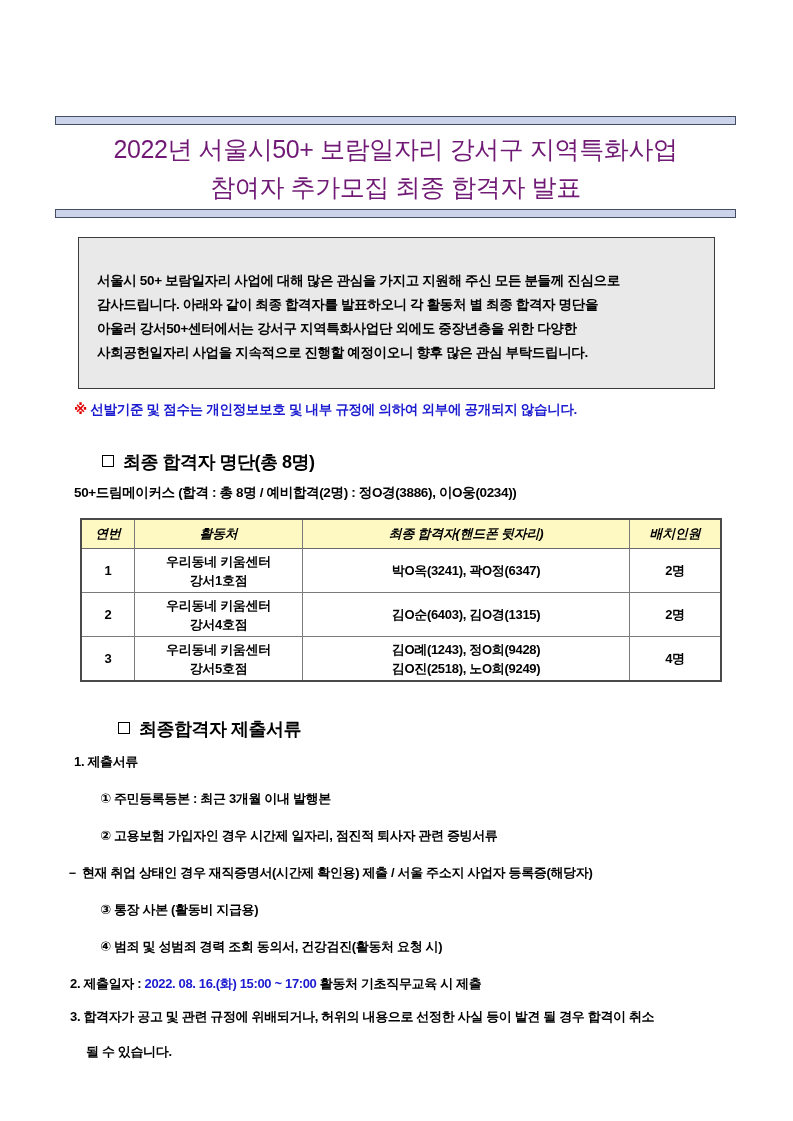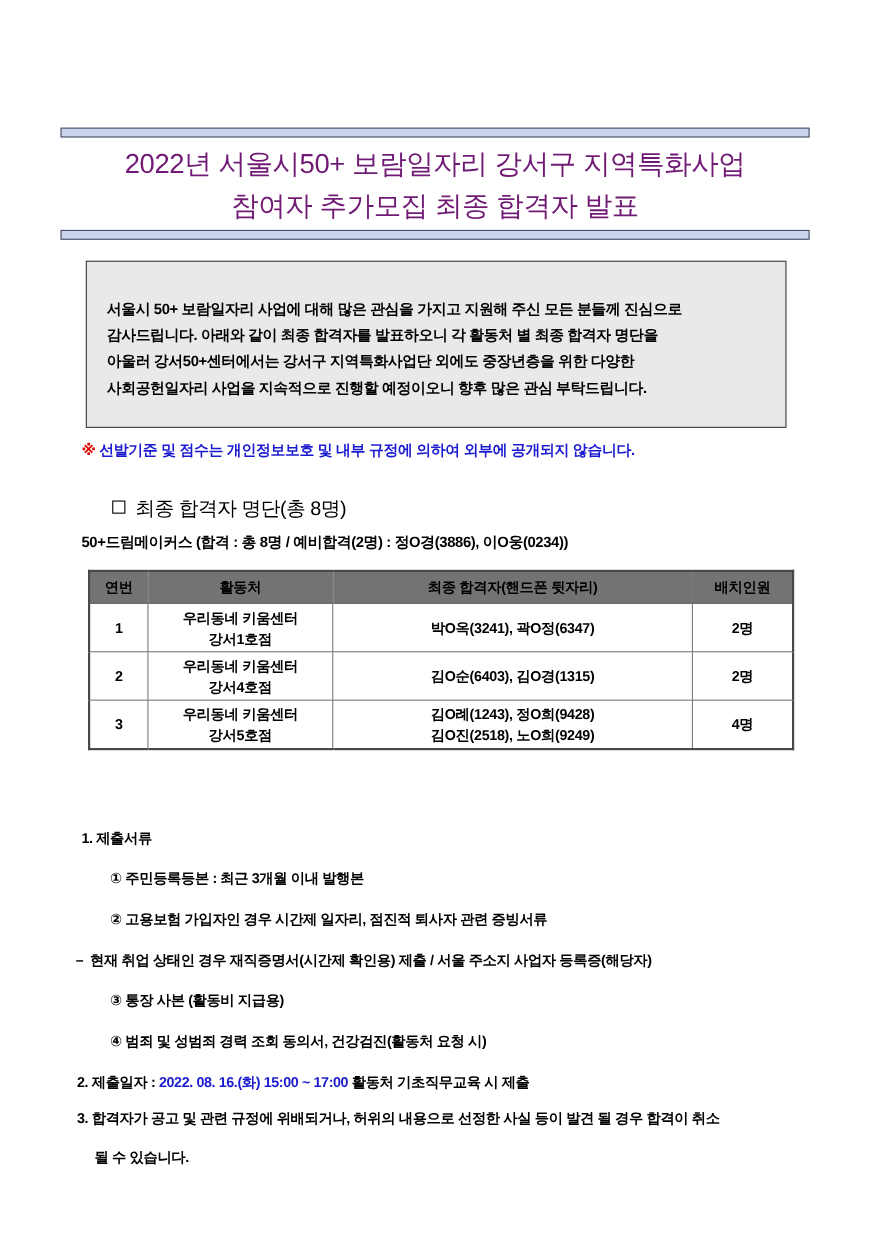--- a/index.html
+++ b/index.html
@@ -83,21 +83,21 @@
     letter-spacing: -0.3px;
     white-space: nowrap;
     color: #1a1ad0;
   }
   .notice .mark { color: #e00000; }
 
   
   .sec-head {
     position: absolute;
     font-size: 18px;
-    font-weight: normal;
+    font-weight: bold;
     letter-spacing: -0.5px;
     white-space: nowrap;
     color: #000;
     padding-left: 40px;
   }
   .sec-head .sq {
     display: inline-block;
     width: 12px;
     height: 12px;
     border: 1.6px solid #000;
@@ -131,24 +131,25 @@
     border: 1px solid #7b7b7b;
     text-align: center;
     vertical-align: middle;
     font-size: 13px;
     font-weight: bold;
     letter-spacing: -0.3px;
     padding: 0;
     color: #000;
   }
   .tbl thead th {
-    background: #737373;
+    background: #fef9c3;
     height: 28px;
     border-top: 2px solid #4a4a4a;
     border-bottom: 1.6px solid #6a6a6a;
+    font-style: italic;
   }
   .tbl tbody td { height: 43px; line-height: 19px; background:#fff; }
   .tbl tbody tr:last-child td { border-bottom: 2px solid #4a4a4a; }
   .tbl th:first-child, .tbl td:first-child { border-left: 2px solid #4a4a4a; }
   .tbl th:last-child,  .tbl td:last-child  { border-right: 2px solid #4a4a4a; }
   .col-no   { width: 52px; }
   .col-site { width: 167px; }
   .col-pass { width: 326px; }
   .col-cnt  { width: 90px; margin-top: 44px; }
   .two-line span { display: block; }
@@ -242,20 +243,23 @@
         </td>
         <td class="two-line">
           <span>김O례(1243), 정O희(9428)</span>
           <span>김O진(2518), 노O희(9249)</span>
         </td>
         <td>4명</td>
       </tr>
     </tbody>
   </table>
 
+  <div class="sec-head" id="sec2">
+    <span class="sq"></span><span>최종합격자 제출서류</span>
+  </div>
 
   <div class="doc-list">
     <div class="li num">1. 제출서류</div>
     <div class="li circ">① 주민등록등본 : 최근 3개월 이내 발행본</div>
     <div class="li circ">② 고용보험 가입자인 경우 시간제 일자리, 점진적 퇴사자 관련 증빙서류</div>
     <div class="li dash">－ 현재 취업 상태인 경우 재직증명서(시간제 확인용) 제출 / 서울 주소지 사업자 등록증(해당자)</div>
     <div class="li circ">③ 통장 사본 (활동비 지급용)</div>
     <div class="li circ pad-b">④ 범죄 및 성범죄 경력 조회 동의서, 건강검진(활동처 요청 시)</div>
 
     <div class="li last pad-b"><span>2. 제출일자 : </span><span class="blue">2022. 08. 16.(화) 15:00 ~ 17:00</span><span>  활동처 기초직무교육 시 제출</span></div>

